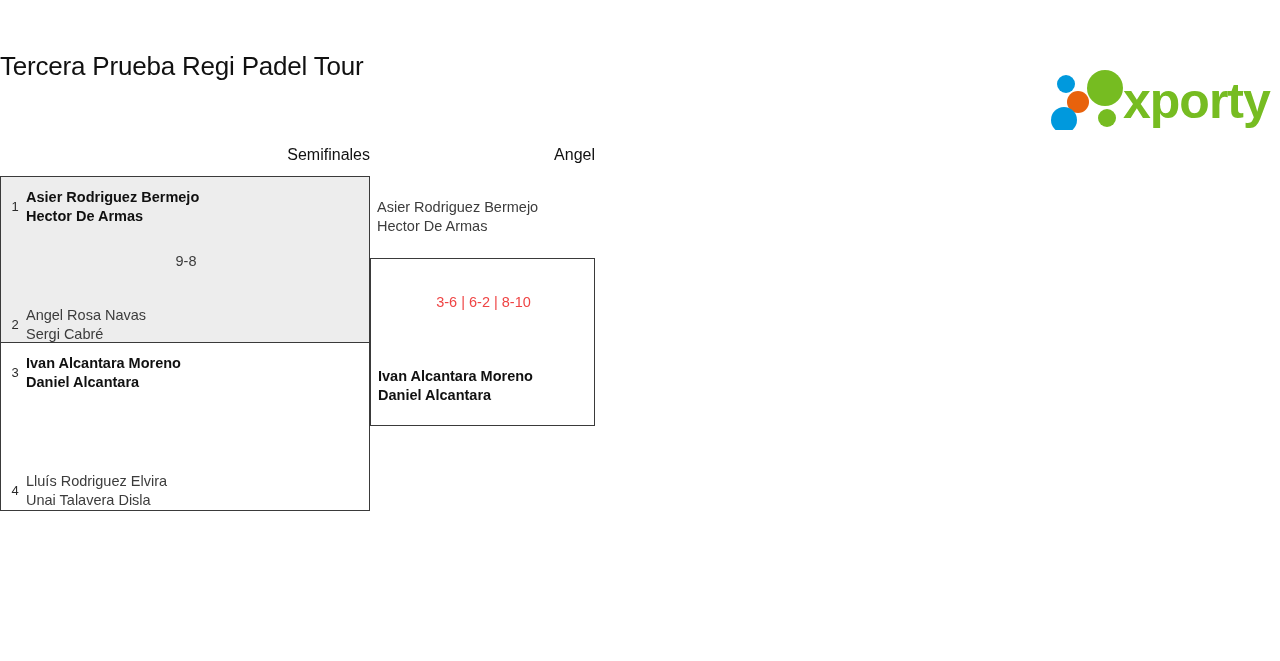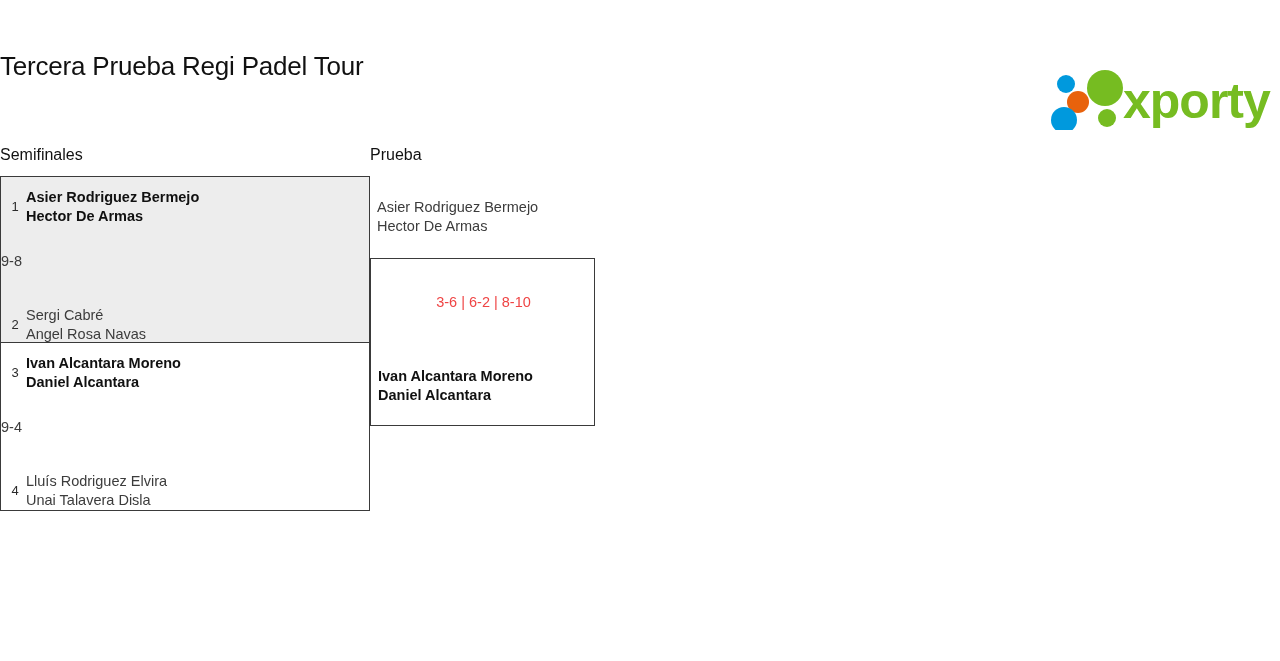--- a/index.html
+++ b/index.html
@@ -45,21 +45,21 @@
   #logo svg { display: block; }
 
   
   .round-header {
     position: absolute;
     top: 96px;
     font-size: 16px;
     line-height: 22px;
     font-weight: 400;
     color: #111111;
-    text-align: left;
+    text-align: right;
   }
   #round-header-0 { left: 0px;   width: 370px; }
   #round-header-1 { left: 370px; width: 225px; }
 
   
   .sf-match {
     position: absolute;
     left: 0px;
     width: 370px;
     border: 1px solid #3a3a3a;
@@ -106,21 +106,21 @@
   .team-top   { top: 11px; }
   .seed-top   { top: 22px; }
   .team-bot   { top: 129px; }
   .seed-bot   { top: 140px; }
 
   .sf-score {
     position: absolute;
     left: 0px;
     width: 370px;
     top: 75px;
-    text-align: left;
+    text-align: center;
     font-size: 14.5px;
     line-height: 19px;
     color: #3c3c3c;
   }
 
   
   #final-runnerup {
     position: absolute;
     left: 377px;
     top: 150px;
@@ -178,46 +178,45 @@
       <circle cx="18" cy="16" r="9" fill="#0099dd"></circle>
       <circle cx="30" cy="34" r="11" fill="#e8620c"></circle>
       <circle cx="16" cy="52" r="13" fill="#0099dd"></circle>
       <circle cx="57" cy="20" r="18" fill="#76bc21"></circle>
       <circle cx="59" cy="50" r="9" fill="#76bc21"></circle>
       <text x="75" y="50" font-family="'Liberation Sans', sans-serif" font-size="50" font-weight="700" fill="#76bc21" letter-spacing="-1">xporty</text>
     </svg>
   </div>
 
   <div class="round-header" id="round-header-0">Semifinales</div>
-  <div class="round-header" id="round-header-1">Prueba</div>
+  <div class="round-header" id="round-header-1">Angel</div>
 
   <div class="sf-match" id="sf-match-0">
     <div class="seed seed-top">1</div>
     <div class="team team-top winner">
       <span class="nm">Asier Rodriguez Bermejo</span>
       <span class="nm">Hector De Armas</span>
     </div>
 
     <div class="sf-score">9-8</div>
 
     <div class="seed seed-bot">2</div>
     <div class="team team-bot">
+      <span class="nm">Angel Rosa Navas</span>
       <span class="nm">Sergi Cabré</span>
-      <span class="nm">Angel Rosa Navas</span>
     </div>
   </div>
 
   <div class="sf-match" id="sf-match-1">
     <div class="seed seed-top">3</div>
     <div class="team team-top winner">
       <span class="nm">Ivan Alcantara Moreno</span>
       <span class="nm">Daniel Alcantara</span>
     </div>
 
-    <div class="sf-score">9-4</div>
 
     <div class="seed seed-bot">4</div>
     <div class="team team-bot">
       <span class="nm">Lluís Rodriguez Elvira</span>
       <span class="nm">Unai Talavera Disla</span>
     </div>
   </div>
 
   <div id="final-runnerup">
     <span class="nm">Asier Rodriguez Bermejo</span>

